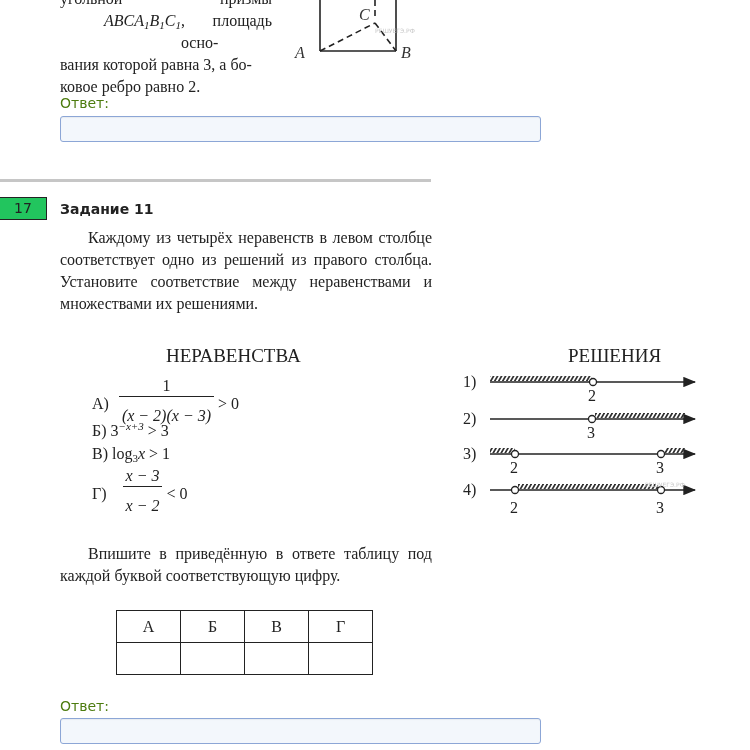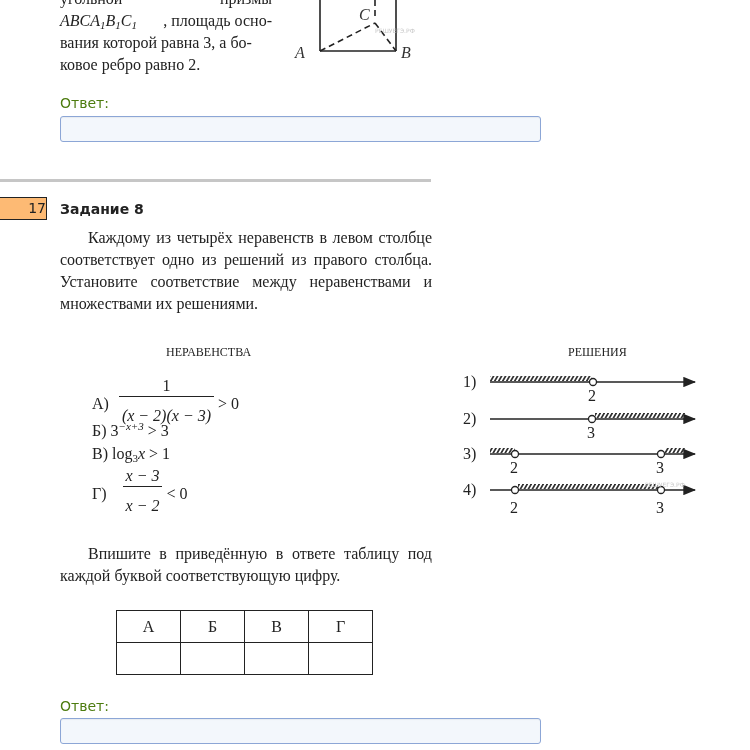--- a/index.html
+++ b/index.html
@@ -17,26 +17,26 @@
   sup { font-size:11px; vertical-align:6px; line-height:0; }
 
   .answer-label { font-size:14px; color:#4d7c0f; }
   .answer-input {
     box-sizing:border-box; height:26px; border:1px solid #8ca6d6; border-radius:3px;
     background:#f3f7fc; box-shadow: inset 0 1px 1px rgba(0,0,0,0.05);
   }
   .divider { left:0; top:179px; width:431px; height:3px; background:#c6c6c6; }
   .task-num {
     left:-1px; top:197px; width:48px; height:23px; box-sizing:border-box;
-    border:1px solid #222; background:#fdba74; font-size:14px; text-align:right; line-height:21px;
+    border:1px solid #222; background:#22c55e; font-size:14px; text-align:center; line-height:21px;
   }
   .task-title { left:60px; top:201px; font-size:14px; font-weight:bold; }
   .task-text { left:60px; top:227px; width:372px; text-indent:28px; }
 
-  .col-head { font-size:12px; }
+  .col-head { font-size:19px; }
   .ineq { font-size:16px; line-height:20px; }
   .frac { display:inline-block; vertical-align:middle; text-align:center; }
   .frac .num { display:block; padding:0 3px; }
   .frac .den { display:block; border-top:1px solid #222; padding:9px 3px; }
 
   .instr { left:60px; top:543px; width:372px; text-indent:28px; }
 
   table.ans { border-collapse:collapse; position:absolute; left:116px; top:610px; }
   table.ans td {
     width:63px; height:31px; border:1.5px solid #222; text-align:center;
@@ -44,21 +44,21 @@
   }
 </style>
 </head>
 <body>
 
 <div class="abs para para-cut">
   <div style="display:flex;justify-content:space-between;">
     <span>угольной</span>
     <span>призмы</span>
   </div>
-  <div style="display:flex;justify-content:space-between;">
+  <div style="display:flex;justify-content:space-between;margin-left:44px;">
     <span class="ital"><span>ABCA</span><sub>1</sub><span>B</span><sub>1</sub><span>C</span><sub>1</sub></span>
     <span>, площадь осно-</span>
   </div>
   <div>вания которой равна 3, а бо-</div>
   <div>ковое ребро равно 2.</div>
 </div>
 
 <svg class="abs" style="left:290px;top:0;" width="140" height="70" viewBox="0 0 140 70">
   <g stroke="#222" stroke-width="1.6" fill="none">
     <line x1="30" y1="0" x2="30" y2="51"></line>
@@ -73,21 +73,21 @@
   <text x="69" y="20" font-family="Liberation Serif, serif" font-style="italic" font-size="16" fill="#333">C</text>
   <text x="85" y="33" font-family="DejaVu Sans, sans-serif" font-size="6" fill="#c8c8c8">РЕШУЕГЭ.РФ</text>
 </svg>
 
 <div class="abs sans answer-label" style="left:60px;top:95px;">Ответ:</div>
 <input class="abs answer-input" style="left: 60px; top: 116px; width: 481px;" value="">
 
 <div class="abs divider"></div>
 
 <div class="abs sans task-num">17</div>
-<div class="abs sans task-title">Задание 8</div>
+<div class="abs sans task-title">Задание 11</div>
 <div class="abs para task-text">Каждому из четырёх неравенств в левом столбце соответствует одно из решений из правого столбца. Установите соответствие между неравенствами и множествами их решениями.</div>
 
 <div class="abs col-head" style="left:166px;top:345px;">НЕРАВЕНСТВА</div>
 
 <div class="abs ineq" style="left:92px;top:376px;">
   <span>А)</span>
   <span class="frac ital" style="margin-left:6px;">
     <span class="num" style="font-style:normal;">1</span>
     <span class="den">(x − 2)(x − 3)</span>
   </span>

